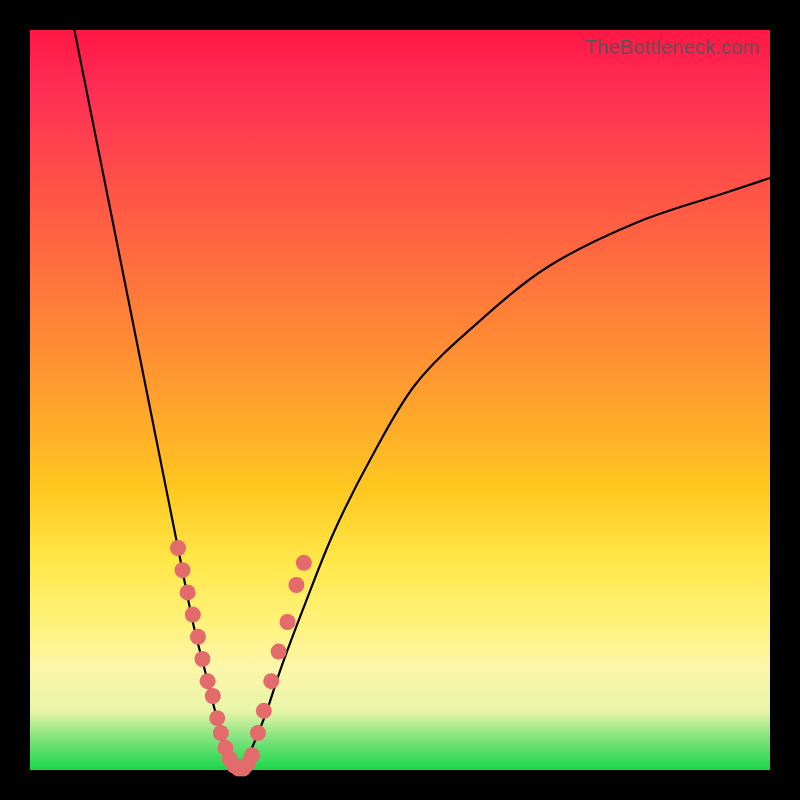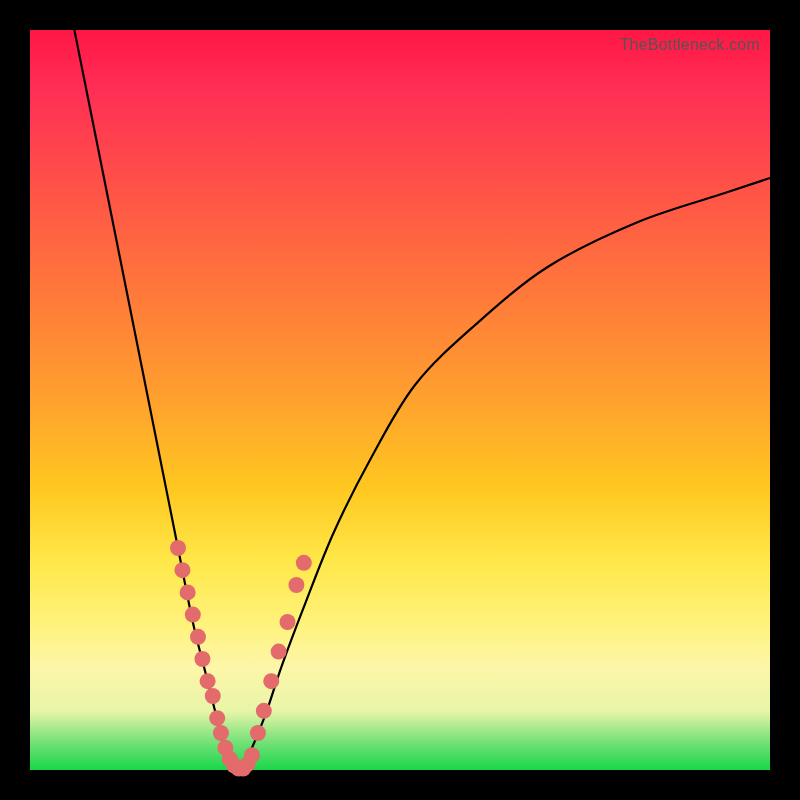--- a/index.html
+++ b/index.html
@@ -38,21 +38,21 @@
       #e8f5a8 92%,
       #7be27b 96%,
       #19d64a 100%
     );
   }
   .watermark {
     position: absolute;
     top: 6px;
     right: 10px;
     color: #555;
-    font-size: 16px;
+    font-size: 20px;
     font-weight: 500;
     letter-spacing: 0.2px;
     user-select: none;
   }
   svg.curve {
     position: absolute;
     left: 0; top: 0;
     width: 740px; height: 740px;
     overflow: visible;
   }

